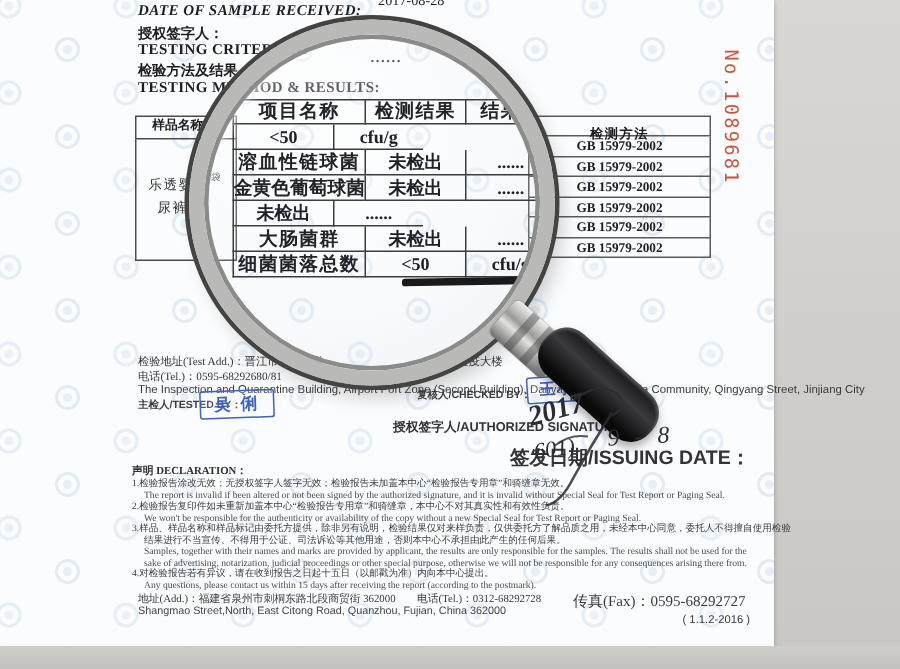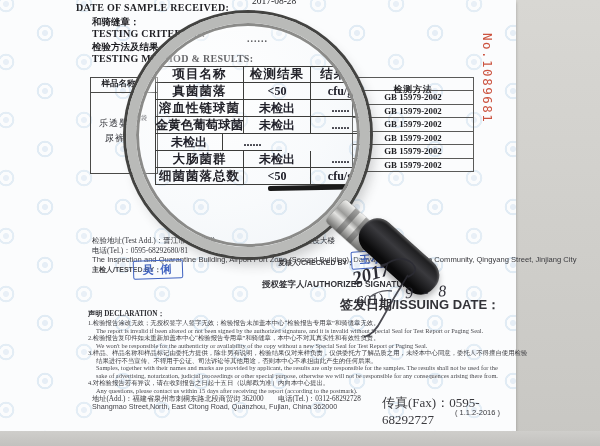--- a/index.html
+++ b/index.html
@@ -92,22 +92,22 @@
   #bottom-strip{position:absolute;left:0;top:431px;width:600px;height:15px;
     background:linear-gradient(to bottom,#cfcecb,#c2c1be);}
 </style>
 </head>
 <body>
 
 <div id="page">
   <div id="watermark"></div>
 
   <div class="abs serif ink z5" style="left:252px;top:-4px;font-size:9.5px;">2017-08-28</div>
-  <div class="abs serif b ink z5" style="left:76px;top:2px;font-size:10px;letter-spacing:.3px;">DATE OF SAMPLE RECEIVED:</div>
-  <div class="abs serif b ink z5" style="left:92px;top:16px;font-size:9.5px;">和骑缝章：</div>
+  <div class="abs serif b ink z5" style="left:92px;top:2px;font-size:10px;letter-spacing:.3px;font-style:italic;">DATE OF SAMPLE RECEIVED:</div>
+  <div class="abs serif b ink z5" style="left:92px;top:16px;font-size:9.5px;">授权签字人：</div>
   <div class="abs serif b ink z5" style="left:92px;top:28px;font-size:10px;letter-spacing:.3px;">TESTING CRITERION:</div>
   <div class="abs serif b ink z5" style="left:247px;top:33px;font-size:10px;letter-spacing:1px;">......</div>
   <div class="abs serif b ink z5" style="left:92px;top:41px;font-size:9.5px;">检验方法及结果：</div>
   <div class="abs serif b ink z5" style="left:92px;top:53px;font-size:10px;letter-spacing:.3px;">TESTING METHOD &amp; RESULTS:</div>
 
   <div id="serial">No.1089681</div>
 
   <div class="abs z5 cellbox" style="left:90px;top:77px;width:68px;height:16px;display:flex;justify-content:center;overflow:hidden;">
     <span class="serif b ink" style="font-size:8.5px;white-space:nowrap;">样品名称/标</span>
   </div>
@@ -148,23 +148,20 @@
           <span class="mgitem">项目名称</span>
         </div>
       <div class="mgcell mgc2">
           <span class="mgitem">检测结果</span>
         </div>
       <div class="mgcell mgc3">
           <span class="mgitem">结果单</span>
         </div>
     </div>
     <div class="mgrow" style="top:60px;">
-      <div class="mgcell mgc1">
-          <span class="mgitem">真菌菌落</span>
-        </div>
       <div class="mgcell mgc2">
           <span class="mgval">&lt;50</span>
         </div>
       <div class="mgcell mgc3">
           <span class="mgval">cfu/g</span>
         </div>
     </div>
     <div class="mgrow" style="top:77px;">
       <div class="mgcell mgc1">
           <span class="mgitem">溶血性链球菌</span>
@@ -254,18 +251,18 @@
   <div class="abs decl decl-en z5" style="left:96px;top:341.5px;">We won't be responsible for the authenticity or availability of the copy without a new Special Seal for Test Report or Paging Seal.</div>
   <div class="abs decl z5" style="left:88px;top:349px;">3.样品、样品名称和样品标记由委托方提供，除非另有说明，检验结果仅对来样负责，仅供委托方了解品质之用，未经本中心同意，委托人不得擅自使用检验</div>
   <div class="abs decl z5" style="left:96px;top:356.5px;">结果进行不当宣传、不得用于公证、司法诉讼等其他用途，否则本中心不承担由此产生的任何后果。</div>
   <div class="abs decl decl-en z5" style="left:96px;top:364px;">Samples, together with their names and marks are provided by applicant, the results are only responsible for the samples. The results shall not be used for the</div>
   <div class="abs decl decl-en z5" style="left:96px;top:371.5px;">sake of advertising, notarization, judicial proceedings or other special purpose, otherwise we will not be responsible for any consequences arising there from.</div>
   <div class="abs decl z5" style="left:88px;top:379px;">4.对检验报告若有异议，请在收到报告之日起十五日（以邮戳为准）内向本中心提出。</div>
   <div class="abs decl decl-en z5" style="left:96px;top:386.5px;">Any questions, please contact us within 15 days after receiving the report (according to the postmark).</div>
 
   <div class="abs serif z5" style="left:92px;top:394px;font-size:7.2px;color:#3a3a3e;">地址(Add.)：福建省泉州市刺桐东路北段商贸街 362000</div>
   <div class="abs serif z5" style="left:278px;top:394px;font-size:7.2px;color:#3a3a3e;">电话(Tel.)：0312-68292728</div>
-  <div class="abs serif z5" style="left:382px;top:394px;font-size:13px;color:#3a3a3e;">传真(Fax)：0595-68292727</div>
+  <div class="abs serif z5" style="left:382px;top:394px;font-size:10px;color:#3a3a3e;">传真(Fax)：0595-68292727</div>
   <div class="abs sans z5" style="left:92px;top:402px;font-size:7.2px;color:#44444a;">Shangmao Street,North, East Citong Road, Quanzhou, Fujian, China 362000</div>
   <div class="abs sans z5" style="left:455px;top:408px;font-size:7.5px;color:#3a3a3e;">( 1.1.2-2016 )</div>
 </div>
 
 <div id="bottom-strip"></div>
 
 </body></html>

